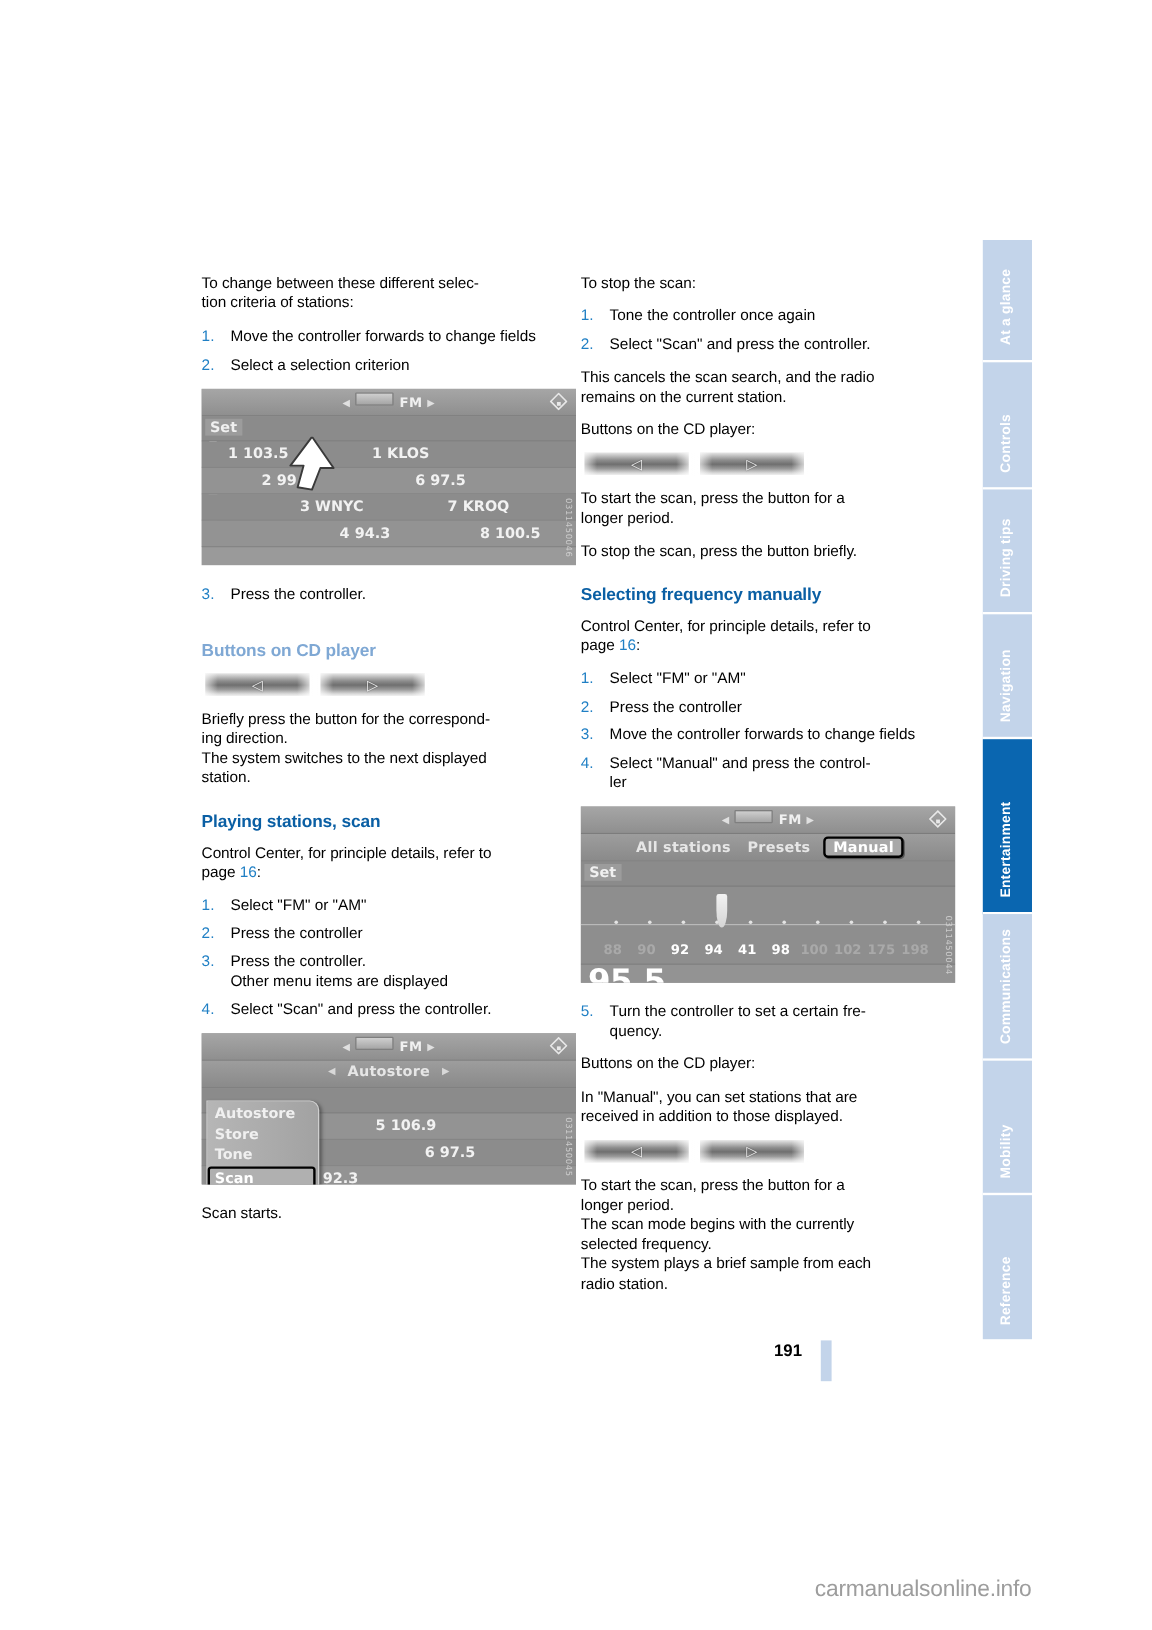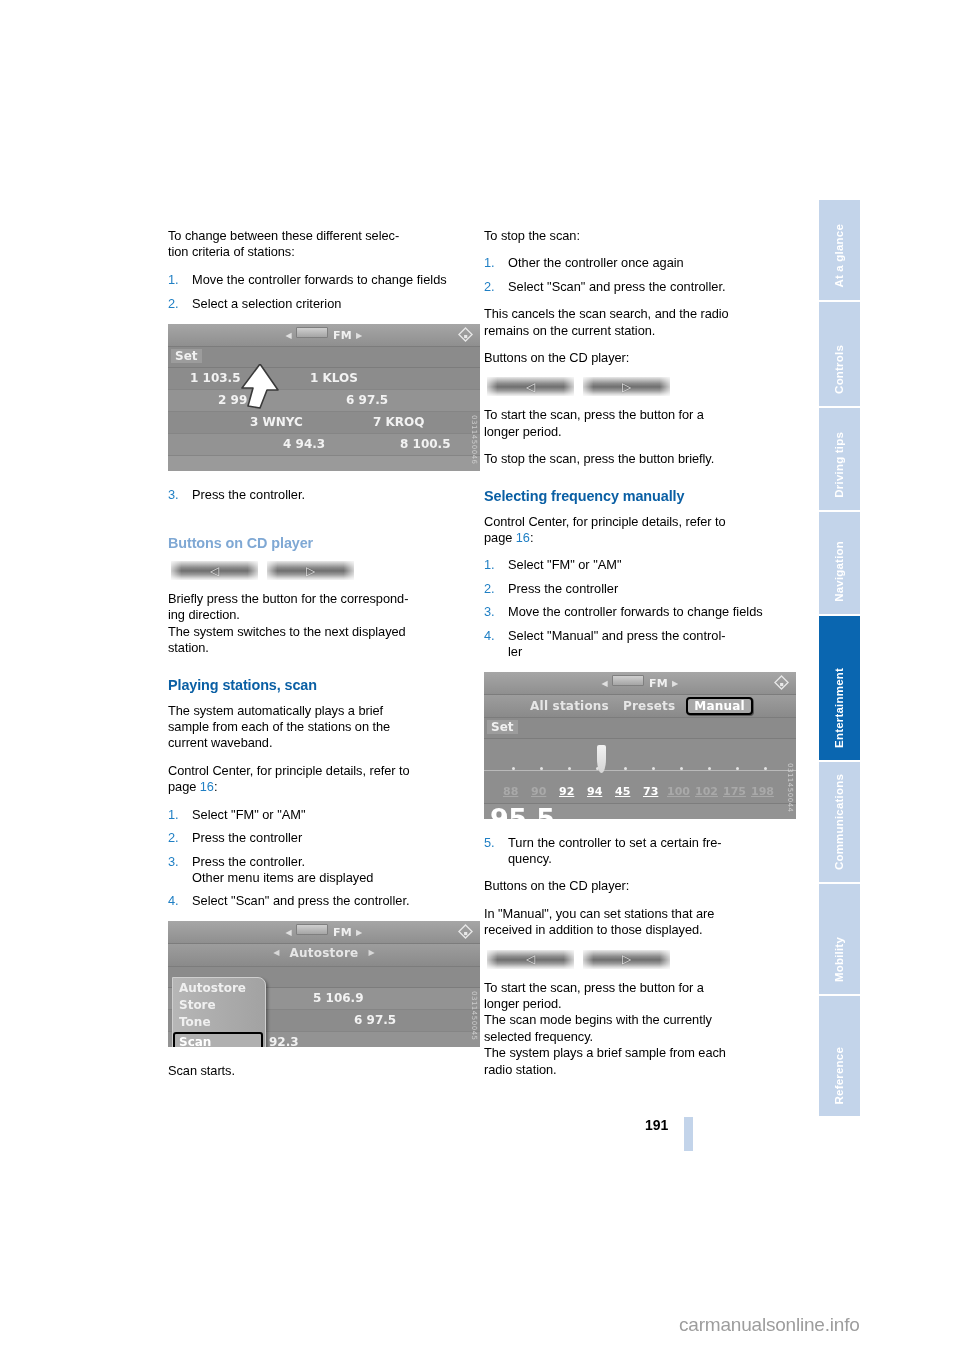--- a/index.html
+++ b/index.html
@@ -307,21 +307,20 @@
     height: 18px;
     background: #8e8e8e;
     border-bottom: 1px solid #7d7d7d;
   }
   .numrow span {
     position: absolute;
     top: 0;
     font-size: 11px;
     font-weight: bold;
     color: #a9a9a9;
-    text-decoration: underline;
   }
   .numrow span.hi { color: #ffffff; }
   .freqrow {
     height: 34px;
     background: #939393;
     position: relative;
   }
   .freqrow .big {
     position: absolute;
     left: 6px; top: -1px;
@@ -478,21 +477,20 @@
         </div>
       <div class="cdbtn">
           <span class="tri">▷</span>
         </div>
     </div>
 
     <p class="t">Briefly press the button for the correspond-<br>ing direction.<br>The system switches to the next displayed<br>station.</p>
 
     <h2 class="head">Playing stations, scan</h2>
 
-    <p class="t">The system automatically plays a brief<br>sample from each of the stations on the<br>current waveband.</p>
 
     <p class="t"><span>Control Center, for principle details, refer to<br>page </span><span class="pref">16</span><span>:</span></p>
 
     <ol class="steps compact">
       <li>
         <span class="num">1.</span>
         <span>Select "FM" or "AM"</span>
       </li>
       <li>
         <span class="num">2.</span>
@@ -548,21 +546,21 @@
     <p class="t">Scan starts.</p>
   </div>
 
   <div class="col" id="col-right">
 
     <p class="t">To stop the scan:</p>
 
     <ol class="steps compact">
       <li>
         <span class="num">1.</span>
-        <span>Other the controller once again</span>
+        <span>Tone the controller once again</span>
       </li>
       <li>
         <span class="num">2.</span>
         <span>Select "Scan" and press the controller.</span>
       </li>
     </ol>
 
     <p class="t">This cancels the scan search, and the radio<br>remains on the current station.</p>
 
     <p class="t">Buttons on the CD player:</p>
@@ -634,22 +632,22 @@
         <span class="tick" style="left:252px;"></span>
         <span class="tick" style="left:280px;"></span>
         <div class="ptr" style="left:113px;"></div>
       </div>
 
       <div class="numrow">
         <span style="left:19px;">88</span>
         <span style="left:47px;">90</span>
         <span class="hi" style="left:75px;">92</span>
         <span class="hi" style="left:103px;">94</span>
-        <span class="hi" style="left:131px;">45</span>
-        <span class="hi" style="left:159px;">73</span>
+        <span class="hi" style="left:131px;">41</span>
+        <span class="hi" style="left:159px;">98</span>
         <span style="left:183px;">100</span>
         <span style="left:211px;">102</span>
         <span style="left:239px;">175</span>
         <span style="left:267px;">198</span>
       </div>
 
       <div class="freqrow">
         <span class="big">95.5</span>
 
       </div>

